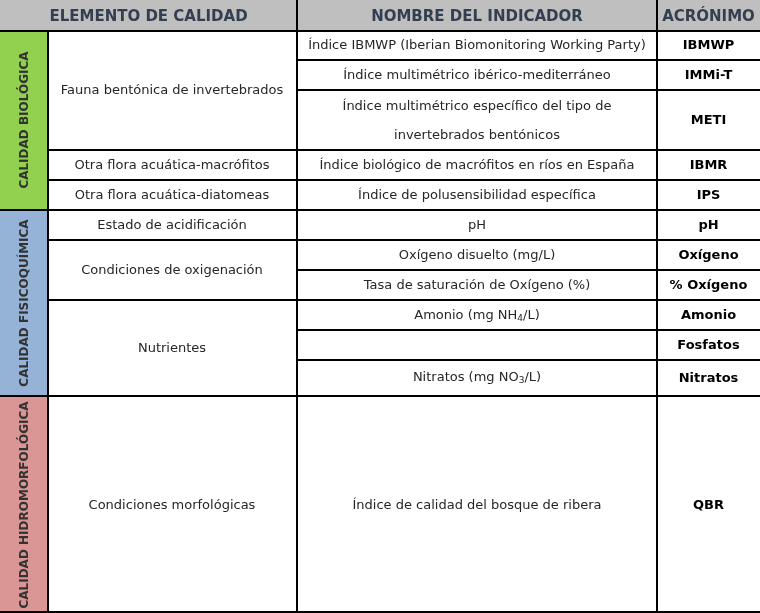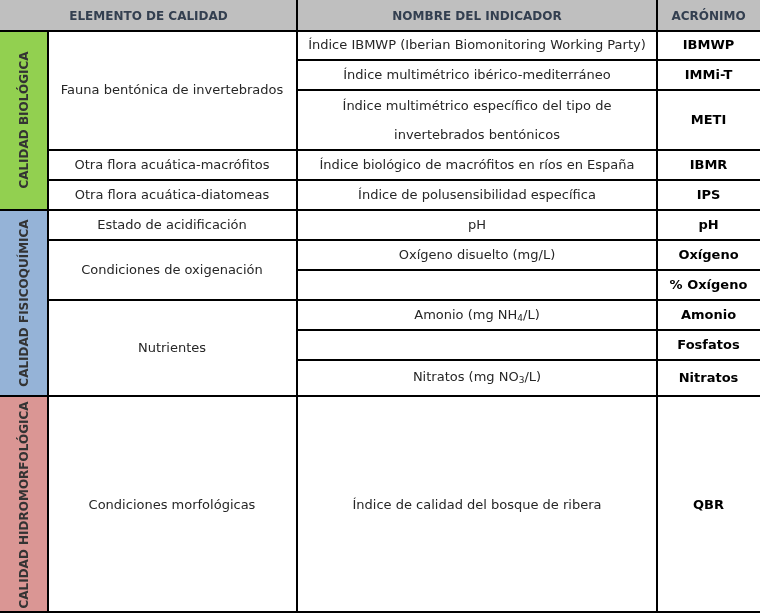--- a/index.html
+++ b/index.html
@@ -1,21 +1,21 @@
 <!DOCTYPE html>
 <html><head>
 <meta charset="utf-8">
 <style>
   html, body { margin: 0; padding: 0; background: #ffffff; }
   body { width: 760px; height: 613px; overflow: hidden; position: relative;
          font-family: "DejaVu Sans", "Liberation Sans", sans-serif; color: #262626; }
   .tbl { position: absolute; left: 0; top: 0; width: 760px; height: 613px; }
   .cell { position: absolute; box-sizing: border-box; display: flex; align-items: center;
           justify-content: center; text-align: center; font-size: 13px; line-height: 30px; }
-  .hdr { background: #BFBFBF; font-weight: bold; font-size: 12px; color: #333f50; top: 0; height: 31px; }
+  .hdr { background: #BFBFBF; font-weight: bold; font-size: 15px; color: #333f50; top: 0; height: 31px; }
   .acr { font-weight: bold; color: #000000; }
   .cat { font-weight: bold; font-size: 12px; color: #333333; }
   .cat span { transform: rotate(-90deg); white-space: nowrap; display: inline-block; line-height: 14px; }
   .hline { position: absolute; height: 2px; background: #000; }
   .vline { position: absolute; width: 2px; background: #000; }
   .wrap2 { line-height: 29px; }
   sub { font-size: 9px; vertical-align: -2px; }
 </style>
 </head>
 <body>
@@ -79,20 +79,23 @@
   </div>
   <div class="cell" style="left:297px;top:180px;width:360px;height:30px;align-items:flex-start;">
     <span>Índice de polusensibilidad específica</span>
   </div>
   <div class="cell" style="left:297px;top:210px;width:360px;height:30px;align-items:flex-start;">
     <span>pH</span>
   </div>
   <div class="cell" style="left:297px;top:240px;width:360px;height:30px;align-items:flex-end;">
     <span>Oxígeno disuelto (mg/L)</span>
   </div>
+  <div class="cell" style="left:297px;top:270px;width:360px;height:30px;align-items:flex-start;">
+    <span>Tasa de saturación de Oxígeno (%)</span>
+  </div>
   <div class="cell" style="left:297px;top:300px;width:360px;height:30px;align-items:flex-start;">
     <span><span>Amonio (mg NH</span><sub>4</sub><span>/L)</span></span>
   </div>
   <div class="cell" style="left:297px;top:360px;width:360px;height:36px;">
     <span><span>Nitratos (mg NO</span><sub>3</sub><span>/L)</span></span>
   </div>
   <div class="cell" style="left:297px;top:396px;width:360px;height:217px;">
     <span>Índice de calidad del bosque de ribera</span>
   </div>
 

